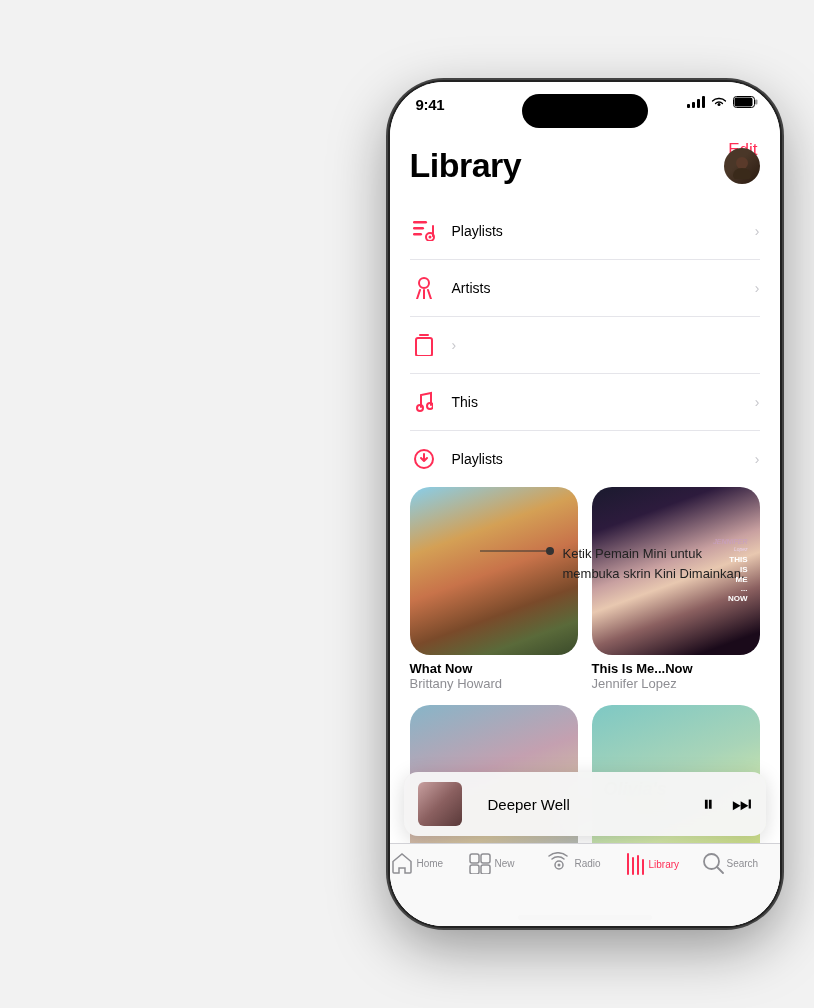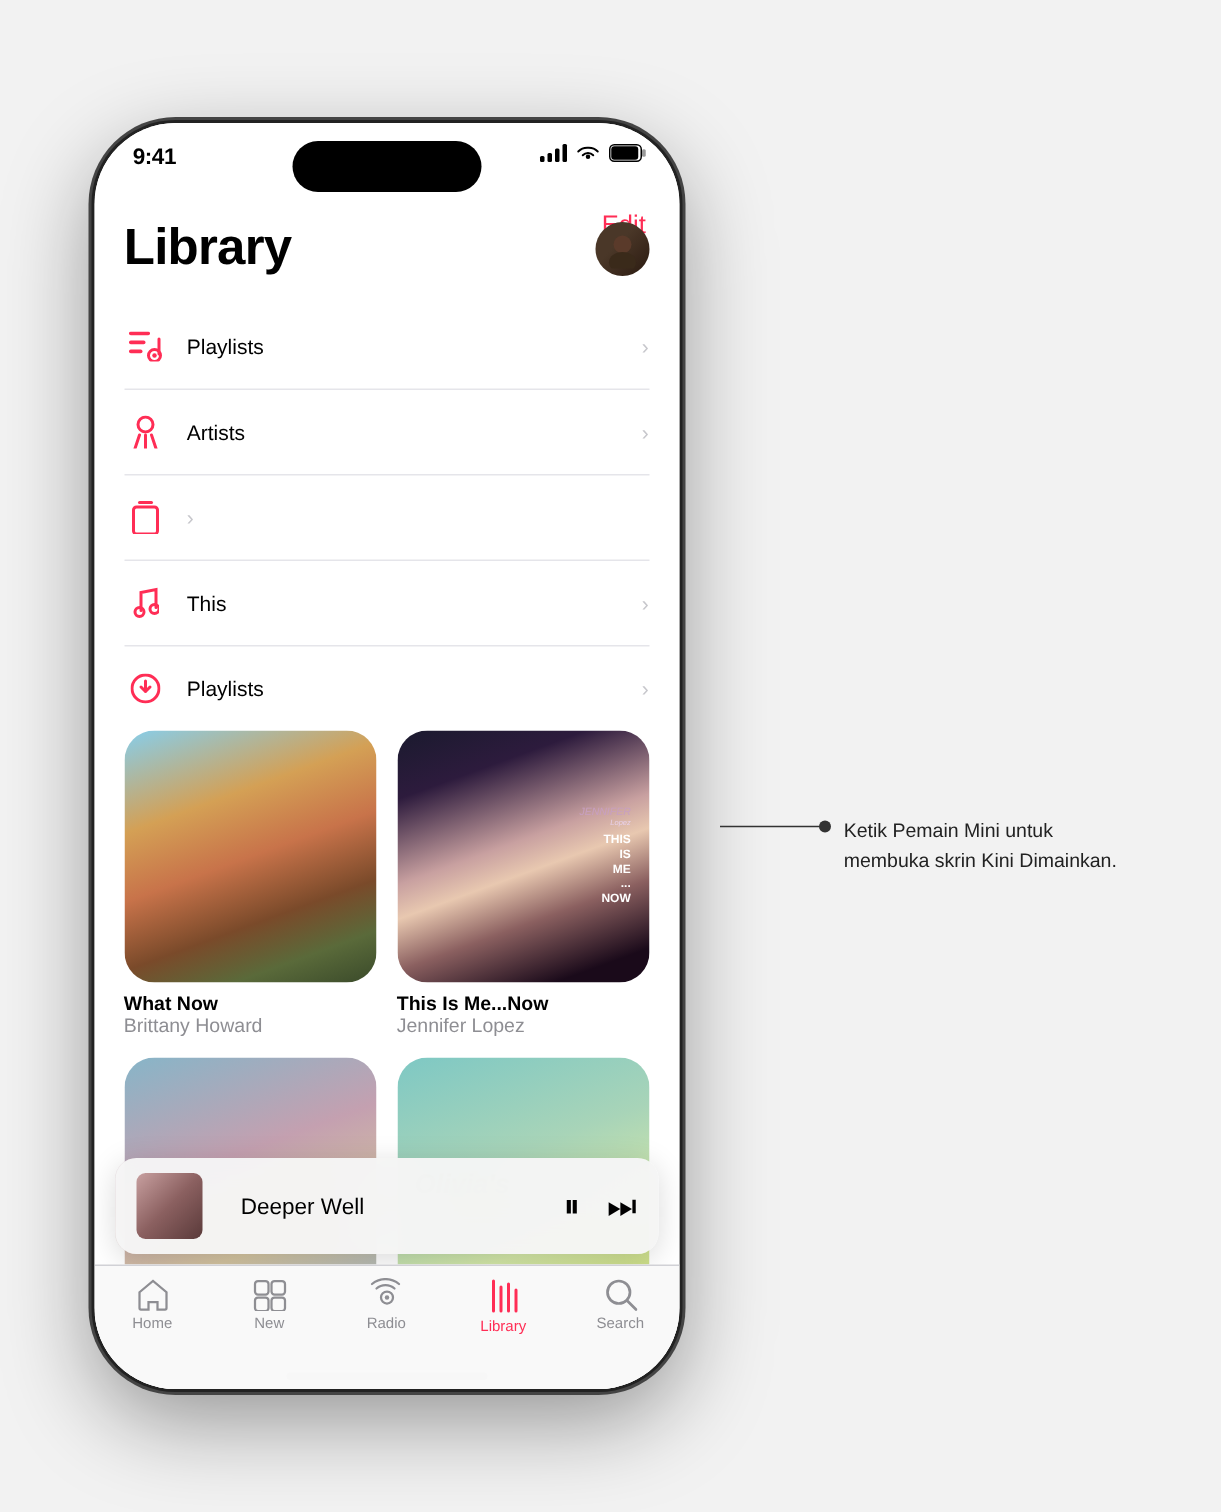--- a/index.html
+++ b/index.html
@@ -274,21 +274,20 @@
       background: rgba(249,249,249,0.95);
       border-top: 0.5px solid #d1d1d6;
       display: flex;
       align-items: flex-start;
       padding-top: 8px;
       z-index: 50;
     }
     .tab-item {
       flex: 1;
       display: flex;
-      flex-direction: column;
       align-items: center;
       gap: 3px;
       cursor: pointer;
     }
     .tab-label {
       font-size: 10px;
       color: #8e8e93;
       font-weight: 400;
     }
     .tab-label.active {
@@ -307,21 +306,21 @@
     }
     .outer-annotation-text {
       font-size: 13px;
       color: #333;
       line-height: 1.5;
     }
   </style>
 </head>
 <body>
 
-<div style="position:relative; width:745px; height:1008px; display:flex; align-items:center; justify-content:flex-start;padding-left:28px;">
+<div style="position:relative; width:745px; height:1008px; display:flex; align-items:center; justify-content:flex-end;padding-left:28px;">
 
   <div class="phone-outer">
     <div class="screen-content">
 
       <div class="dynamic-island"></div>
 
       <div class="status-bar">
         <span class="status-time">9:41</span>
         <div class="status-icons">
 

